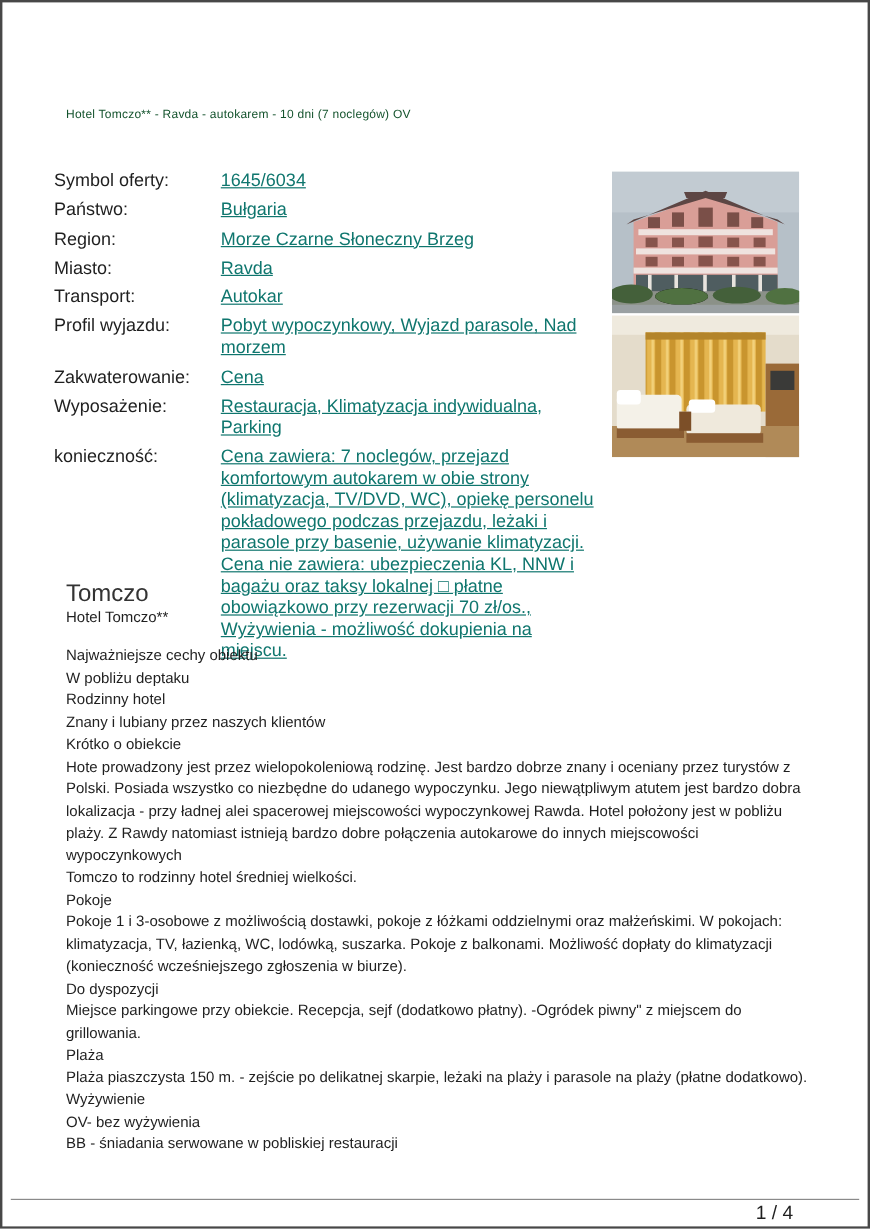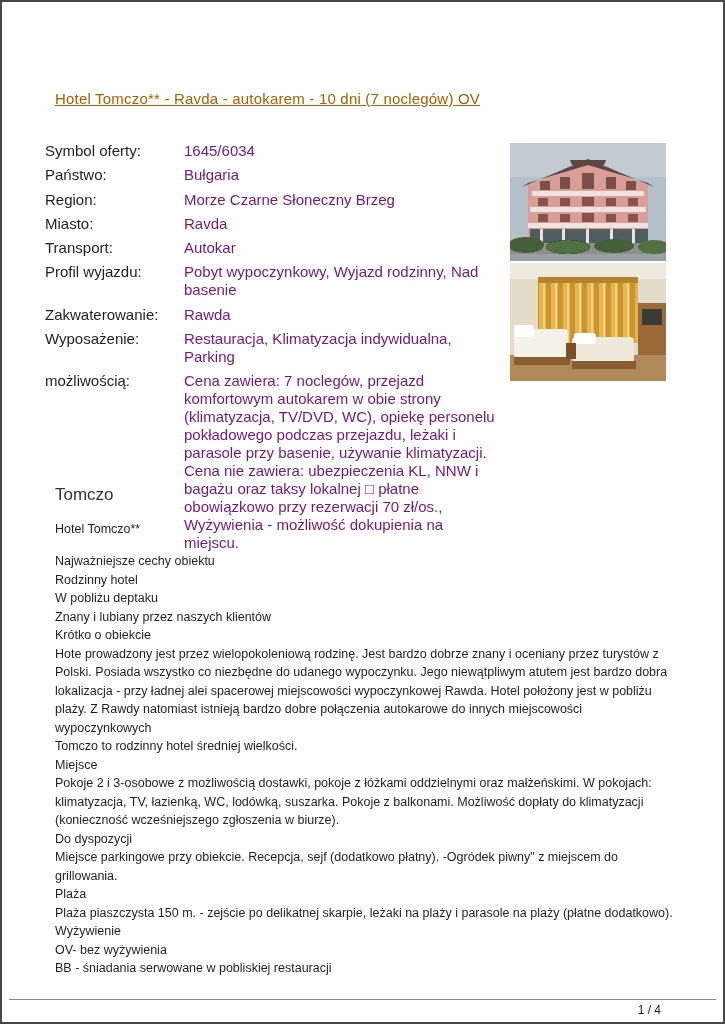--- a/index.html
+++ b/index.html
@@ -11,72 +11,71 @@
     border: 2px solid #474747;
     box-sizing: border-box;
     font-family: "Liberation Sans", sans-serif;
     color: #1f1f1f;
     overflow: hidden;
   }
   .title {
     position: absolute;
     left: 53px;
     top: 88px;
-    font-size: 15px;
-    color: #a16207;
+    font-size: 10px;
+    color: #14532d;
     letter-spacing: 0.2px;
-    text-decoration: underline;
   }
   .info {
     position: absolute;
     left: 43px;
     top: 140px;
     width: 456px;
     font-size: 15px;
     line-height: 18px;
   }
   .info-row { display: flex; margin-bottom: 6.3px; }
   .info-label { width: 139px; flex: none; color: #1f1f1f; }
-  .info-value { flex: 1; color: #701a75; }
+  .info-value { flex: 1; color: #0f766e; text-decoration: underline; }
   .photos {
     position: absolute;
     left: 508px;
     top: 141px;
     width: 156px;
   }
   .photo { display: block; width: 156px; height: 118px; }
   .photo + .photo { margin-top: 2px; }
   .desc {
     position: absolute;
     left: 53px;
     top: 484px;
     width: 618px;
     font-size: 12.5px;
     line-height: 18.5px;
   }
   .desc-heading {
-    font-size: 17px;
+    font-size: 20px;
     color: #333333;
-    margin-bottom: 15px;
+    margin-bottom: 0;
   }
   .desc-sub { margin-bottom: 0; }
   .desc-spacer { height: 14px; }
   .para { margin: 0; }
   .footer-line {
     position: absolute;
     left: 7px;
     right: 7px;
     top: 997px;
     border-top: 1px solid #8a8a8a;
   }
   .footer-page {
     position: absolute;
     right: 62px;
     top: 1001px;
-    font-size: 12px;
+    font-size: 16px;
     color: #1f1f1f;
   }
 </style>
 </head>
 <body>
 
 <div class="page">
 
   <div class="title">Hotel Tomczo** - Ravda - autokarem - 10 dni (7 noclegów) OV</div>
 
@@ -96,32 +95,32 @@
     <div class="info-row">
       <div class="info-label">Miasto:</div>
       <div class="info-value">Ravda</div>
     </div>
     <div class="info-row">
       <div class="info-label">Transport:</div>
       <div class="info-value">Autokar</div>
     </div>
     <div class="info-row">
       <div class="info-label">Profil wyjazdu:</div>
-      <div class="info-value">Pobyt wypoczynkowy, Wyjazd rodzinny, Nad basenie</div>
+      <div class="info-value">Pobyt wypoczynkowy, Wyjazd parasole, Nad morzem</div>
     </div>
     <div class="info-row">
       <div class="info-label">Zakwaterowanie:</div>
-      <div class="info-value">Rawda</div>
+      <div class="info-value">Cena</div>
     </div>
     <div class="info-row">
       <div class="info-label">Wyposażenie:</div>
       <div class="info-value">Restauracja, Klimatyzacja indywidualna, Parking</div>
     </div>
     <div class="info-row">
-      <div class="info-label">możliwością:</div>
+      <div class="info-label">konieczność:</div>
       <div class="info-value">Cena zawiera: 7 noclegów, przejazd komfortowym autokarem w obie strony (klimatyzacja, TV/DVD, WC), opiekę personelu pokładowego podczas przejazdu, leżaki i parasole przy basenie, używanie klimatyzacji. Cena nie zawiera: ubezpieczenia KL, NNW i bagażu oraz taksy lokalnej □ płatne obowiązkowo przy rezerwacji 70 zł/os., Wyżywienia - możliwość dokupienia na miejscu.</div>
     </div>
   </div>
 
   <div class="photos">
 
     <svg class="photo" viewBox="0 0 156 118" xmlns="http://www.w3.org/2000/svg">
       <rect width="156" height="118" fill="#b6c0c8"></rect>
       <rect y="0" width="156" height="34" fill="#c2cbd2"></rect>
 
@@ -197,28 +196,28 @@
 
       <rect x="56" y="80" width="10" height="16" fill="#7c4f28"></rect>
     </svg>
   </div>
 
   <div class="desc">
     <div class="desc-heading">Tomczo</div>
     <div class="desc-sub para">Hotel Tomczo**</div>
     <div class="desc-spacer"></div>
     <div class="para">Najważniejsze cechy obiektu</div>
+    <div class="para">W pobliżu deptaku</div>
     <div class="para">Rodzinny hotel</div>
-    <div class="para">W pobliżu deptaku</div>
     <div class="para">Znany i lubiany przez naszych klientów</div>
     <div class="para">Krótko o obiekcie</div>
     <div class="para">Hote prowadzony jest przez wielopokoleniową rodzinę. Jest bardzo dobrze znany i oceniany przez turystów z Polski. Posiada wszystko co niezbędne do udanego wypoczynku. Jego niewątpliwym atutem jest bardzo dobra lokalizacja - przy ładnej alei spacerowej miejscowości wypoczynkowej Rawda. Hotel położony jest w pobliżu plaży. Z Rawdy natomiast istnieją bardzo dobre połączenia autokarowe do innych miejscowości wypoczynkowych</div>
     <div class="para">Tomczo to rodzinny hotel średniej wielkości.</div>
-    <div class="para">Miejsce</div>
-    <div class="para">Pokoje 2 i 3-osobowe z możliwością dostawki, pokoje z łóżkami oddzielnymi oraz małżeńskimi. W pokojach: klimatyzacja, TV, łazienką, WC, lodówką, suszarka. Pokoje z balkonami. Możliwość dopłaty do klimatyzacji (konieczność wcześniejszego zgłoszenia w biurze).</div>
+    <div class="para">Pokoje</div>
+    <div class="para">Pokoje 1 i 3-osobowe z możliwością dostawki, pokoje z łóżkami oddzielnymi oraz małżeńskimi. W pokojach: klimatyzacja, TV, łazienką, WC, lodówką, suszarka. Pokoje z balkonami. Możliwość dopłaty do klimatyzacji (konieczność wcześniejszego zgłoszenia w biurze).</div>
     <div class="para">Do dyspozycji</div>
     <div class="para">Miejsce parkingowe przy obiekcie. Recepcja, sejf (dodatkowo płatny). -Ogródek piwny" z miejscem do grillowania.</div>
     <div class="para">Plaża</div>
     <div class="para">Plaża piaszczysta 150 m. - zejście po delikatnej skarpie, leżaki na plaży i parasole na plaży (płatne dodatkowo).</div>
     <div class="para">Wyżywienie</div>
     <div class="para">OV- bez wyżywienia</div>
     <div class="para">BB - śniadania serwowane w pobliskiej restauracji</div>
   </div>
 
   <div class="footer-line"></div>

